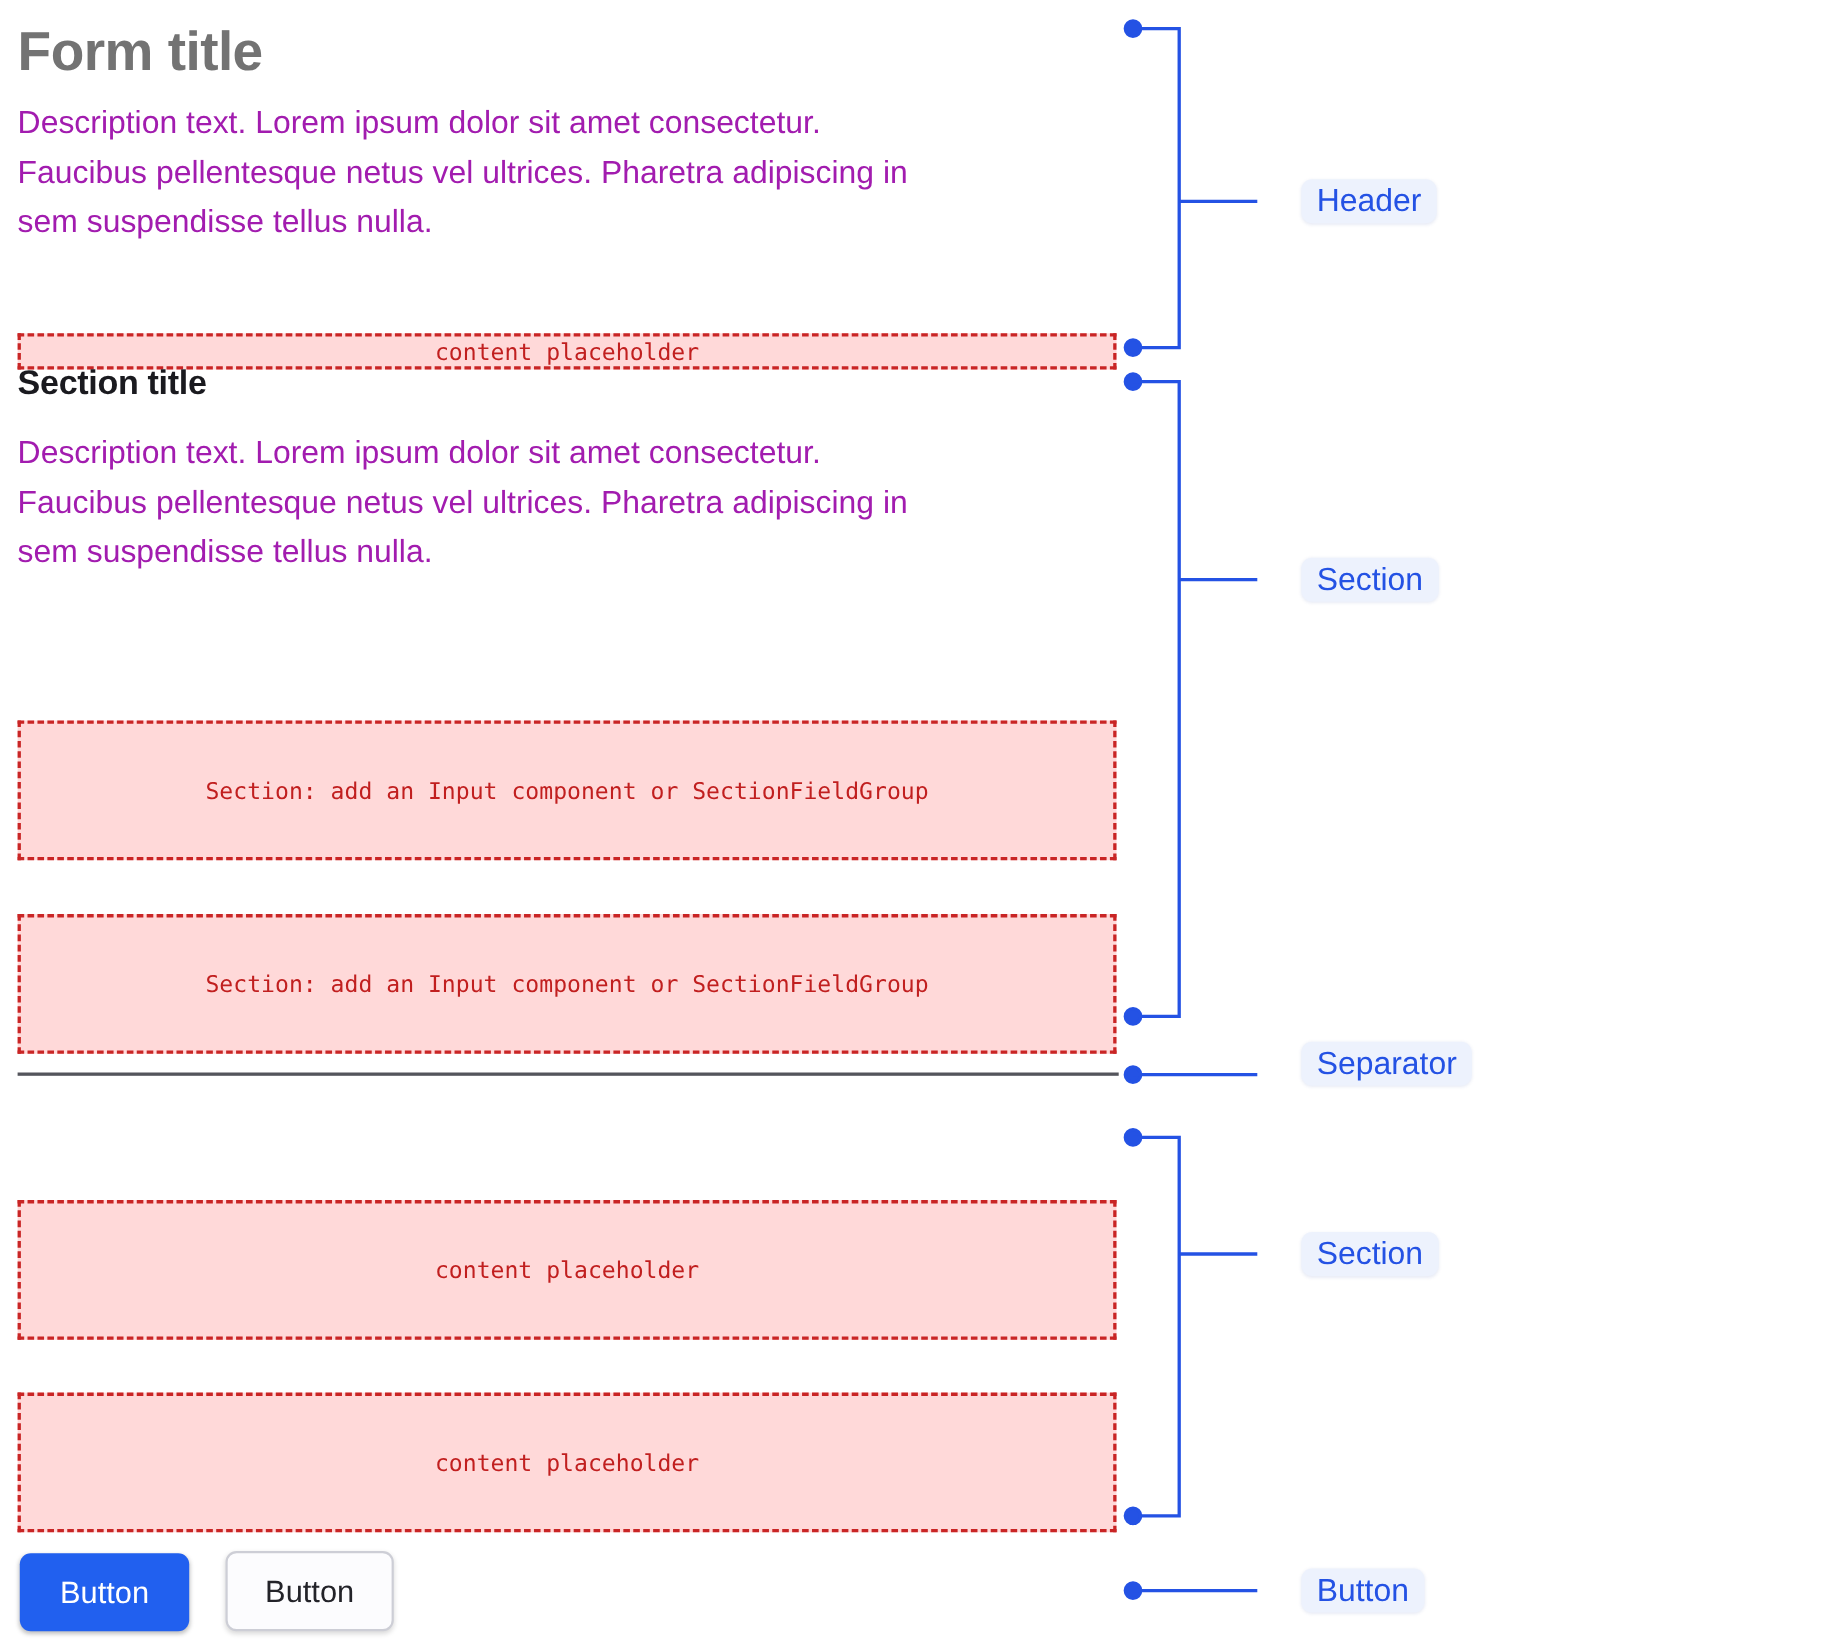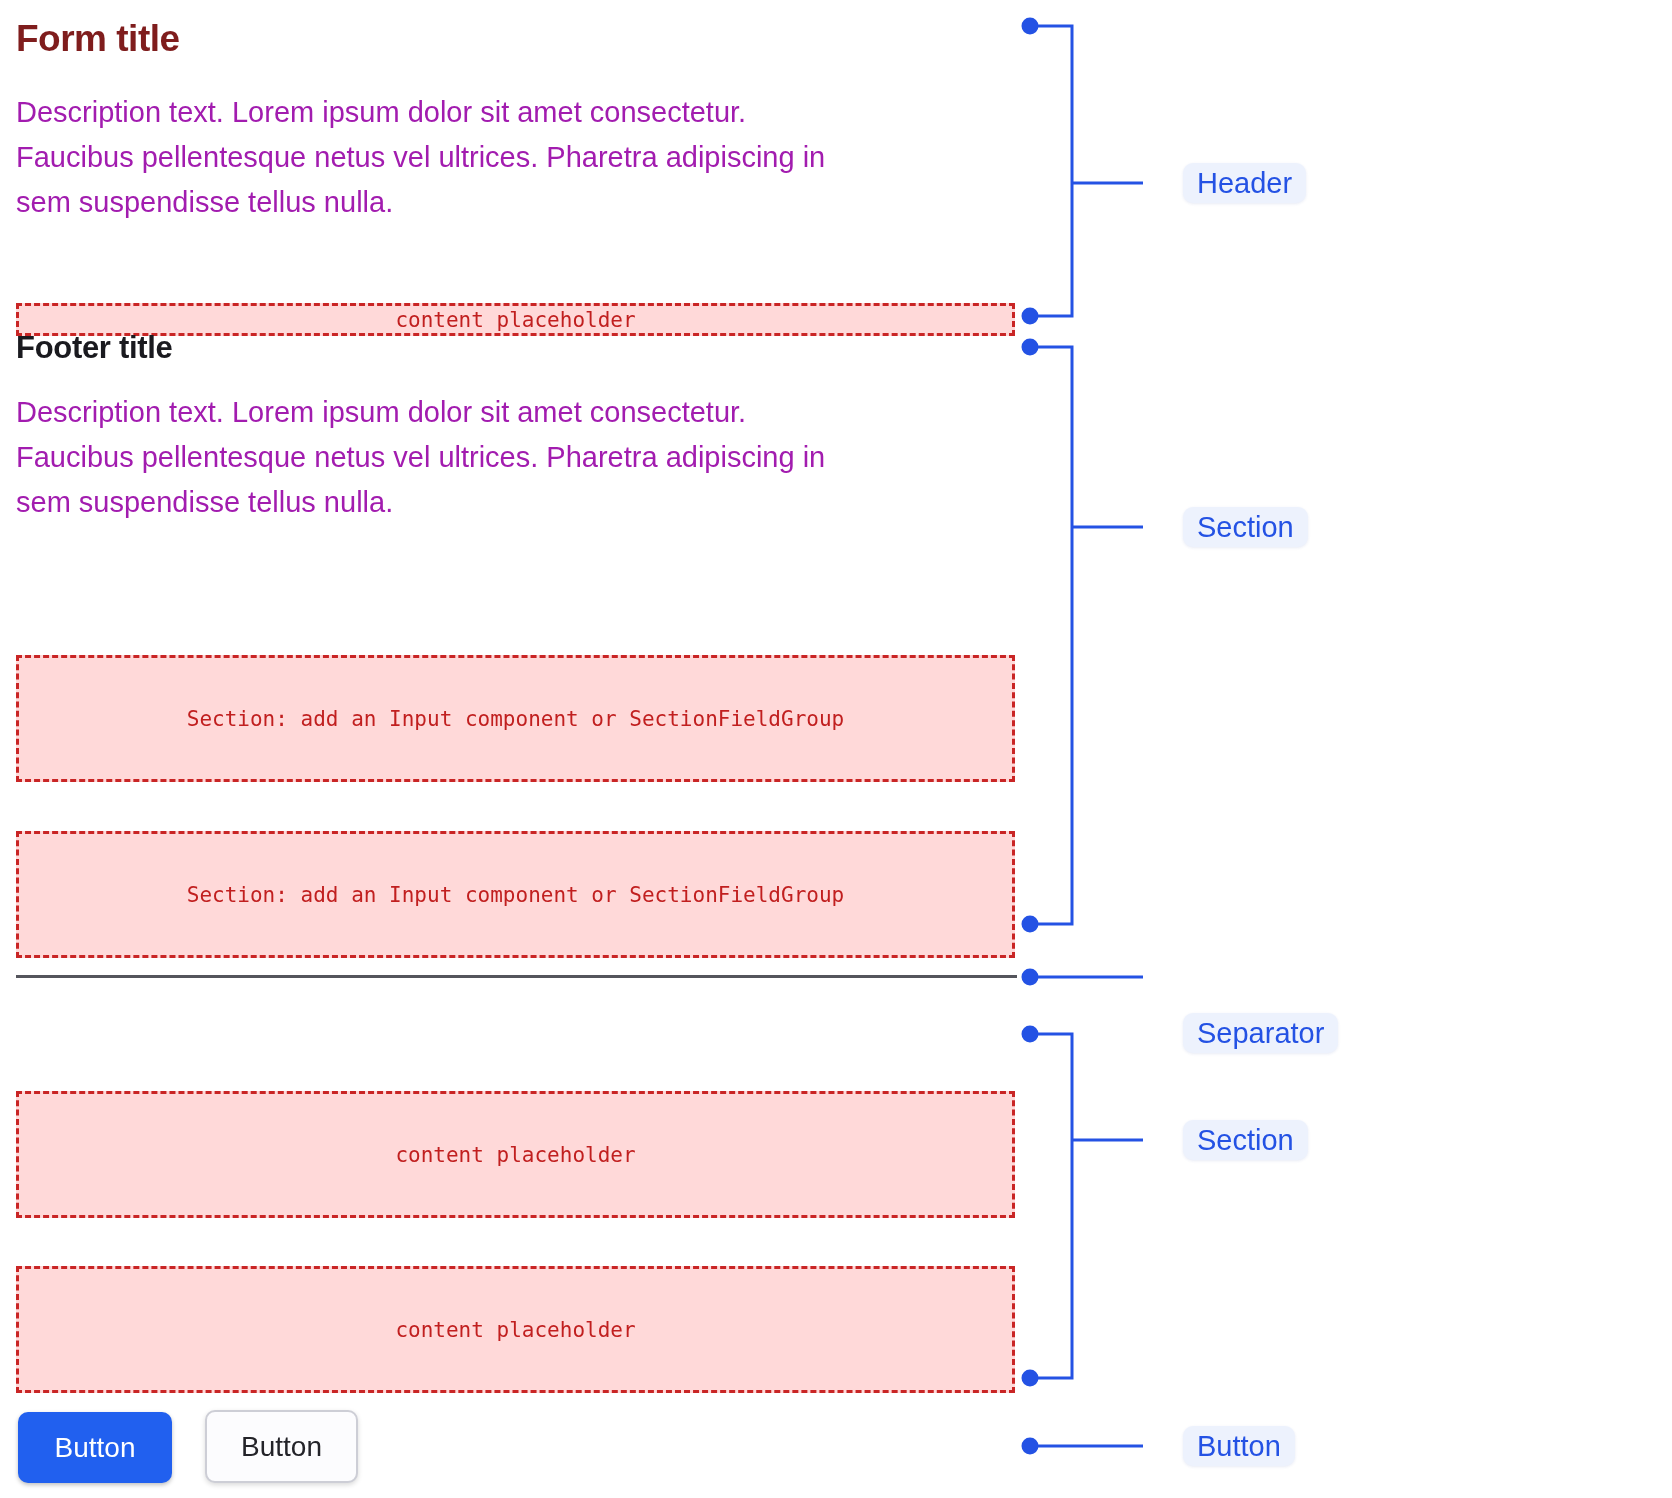--- a/index.html
+++ b/index.html
@@ -6,21 +6,21 @@
   .canvas{
     position:relative;
     width:1672px;height:1498px;
     background:#ffffff;
     font-family:"Liberation Sans", sans-serif;
     overflow:hidden;
   }
   .abs{position:absolute;}
   .form-title{
     left:16px;top:18px;
-    font-size:37px;font-weight:700;color:#7f1d1d;letter-spacing:-0.5px;
+    font-size:50px;font-weight:700;color:#737373;letter-spacing:-0.5px;
   }
   .section-title{
     left:16px;top:330px;
     font-size:31px;font-weight:700;color:#1a1a1f;letter-spacing:-0.3px;
   }
   .desc{
     left:16px;
     font-size:29px;font-weight:400;color:#a21caf;
     line-height:45px;white-space:nowrap;
   }
@@ -64,39 +64,39 @@
     left:1143px;height:40px;line-height:40px;
     background:#edf2fd;color:#2452e4;
     font-size:29px;
     padding:0 14px;border-radius:10px;
     box-shadow:0 1px 3px rgba(30,60,160,0.10);
     white-space:nowrap;
     margin-left:40px;
   }
   .pill-header{top:163px;}
   .pill-section1{top:507px;}
-  .pill-separator{top:1013px;}
+  .pill-separator{top:947px;}
   .pill-section2{top:1120px;}
   .pill-footer{top:1426px;}
   svg.lines{position:absolute;left:0;top:0;pointer-events:none;}
 </style>
 </head>
 <body>
 
 <div class="canvas">
 
   <div class="abs form-title">Form title</div>
   <div class="abs desc desc-1">
     <div>Description text. Lorem ipsum dolor sit amet consectetur.</div>
     <div>Faucibus pellentesque netus vel ultrices. Pharetra adipiscing in</div>
     <div>sem suspendisse tellus nulla.</div>
   </div>
   <div class="abs slot slot-thin">content placeholder</div>
 
-  <div class="abs section-title">Footer title</div>
+  <div class="abs section-title">Section title</div>
   <div class="abs desc desc-2">
     <div>Description text. Lorem ipsum dolor sit amet consectetur.</div>
     <div>Faucibus pellentesque netus vel ultrices. Pharetra adipiscing in</div>
     <div>sem suspendisse tellus nulla.</div>
   </div>
   <div class="abs slot slot-a">Section: add an Input component or SectionFieldGroup</div>
   <div class="abs slot slot-b">Section: add an Input component or SectionFieldGroup</div>
 
   <div class="abs separator"></div>
 

